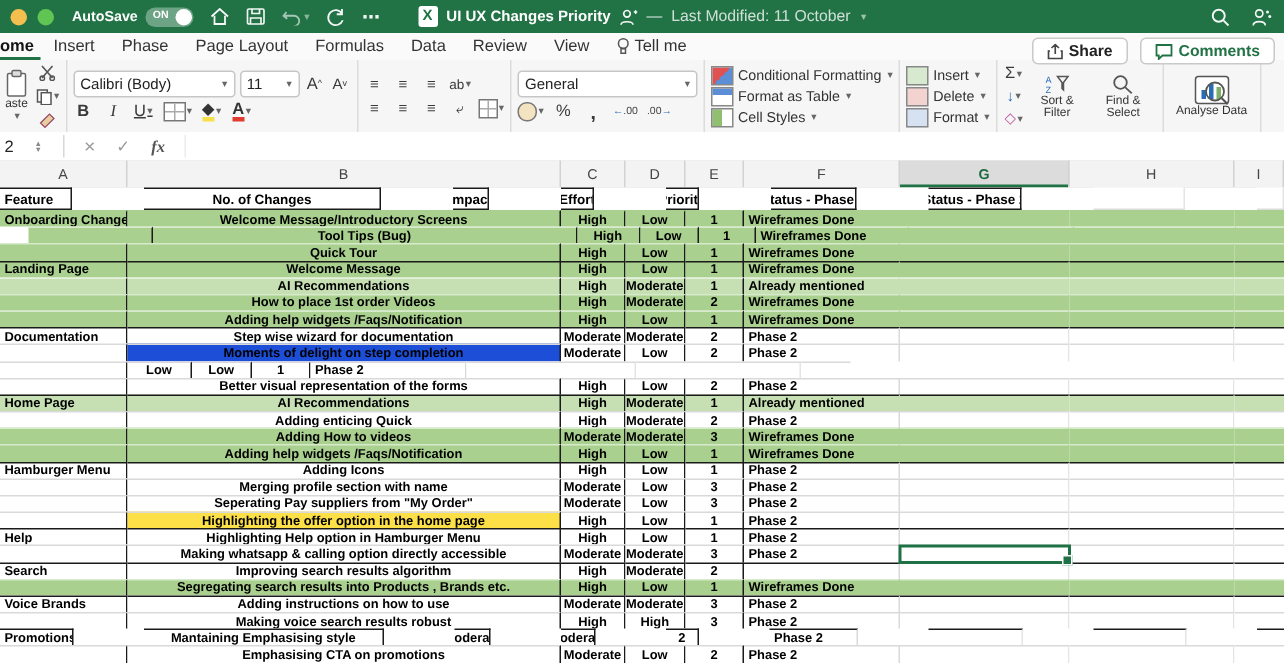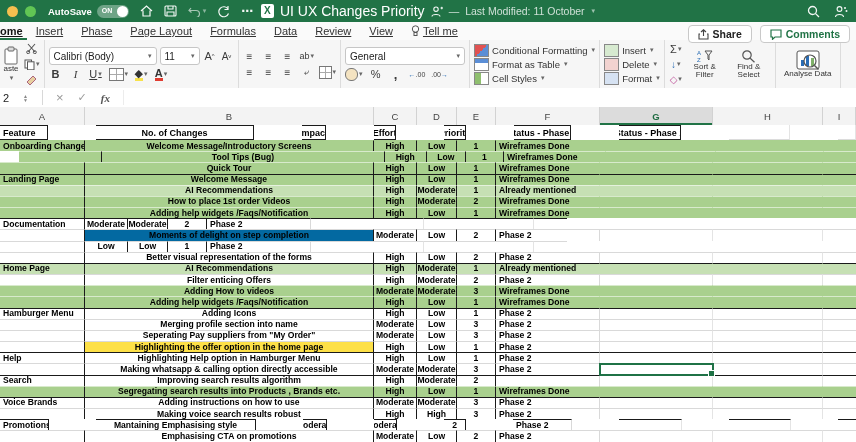--- a/index.html
+++ b/index.html
@@ -14,27 +14,27 @@
   .autosave{display:flex;align-items:center;margin-left:12px;gap:5px;}
   .autosave .lbl{font-size:9.5px;color:#fff;font-weight:bold;}
   .toggle{width:32px;height:13px;border-radius:7px;background:rgba(255,255,255,.35);position:relative;}
   .toggle .on{position:absolute;left:5px;top:2px;font-size:7px;font-weight:bold;color:#fff;}
   .toggle .knob{position:absolute;right:1px;top:1px;width:11px;height:11px;border-radius:50%;background:#fff;}
   .tb-ic{margin-left:11px;display:flex;align-items:center;color:#fff;opacity:.95;}
   .tb-ic svg{display:block;}
   .tb-caret{font-size:7px;margin-left:1px;opacity:.8;}
   .tb-center{position:absolute;left:0;right:0;top:0;height:22px;display:flex;align-items:center;justify-content:center;gap:6px;pointer-events:none;}
   .doc-ic{width:13px;height:14px;background:#fff;border-radius:2px;color:#217346;font-weight:bold;font-size:10px;line-height:14px;text-align:center;}
-  .doc-title{font-size:14px;font-weight:normal;color:#fff;}
+  .doc-title{font-size:10px;font-weight:bold;color:#fff;}
   .modified{font-size:10.5px;color:rgba(255,255,255,.78);}
   .tb-right{position:absolute;right:8px;top:0;height:22px;display:flex;align-items:center;gap:14px;}
 
   
   .tabrow{position:absolute;left:0;top:22px;width:856px;height:18px;background:#fafafa;display:flex;align-items:center;font-size:11px;color:#333;}
-  .tab{padding:0 9px;height:18px;line-height:18px;cursor:default;white-space:nowrap;display:flex;align-items:center;gap:3px;text-decoration:underline;}
+  .tab{padding:0 9px;height:18px;line-height:18px;cursor:default;white-space:nowrap;display:flex;align-items:center;gap:3px;}
   .tab.active{color:#141414;font-weight:bold;box-shadow:inset 0 -2px 0 #217346;padding:0 4px 0 0;}
   .topbtns{position:absolute;right:6px;top:25px;display:flex;gap:8px;z-index:5;}
   .pill{display:flex;align-items:center;gap:4px;height:16px;padding:0 9px;background:#fff;border:1px solid #c9c9c9;border-radius:4px;font-size:10.5px;font-weight:bold;color:#222;}
   .pill.comments{color:#217346;}
 
   
   .ribbon{position:absolute;left:0;top:40px;width:856px;height:48px;background:#f6f6f6;border-bottom:1px solid #d2d2d2;display:flex;align-items:stretch;}
   .rgroup{display:flex;align-items:center;padding:2px 4px;border-right:1px solid #dcdcdc;}
   .rcol{display:flex;flex-direction:column;justify-content:center;gap:2px;}
   .rrow{display:flex;align-items:center;gap:3px;}
@@ -493,31 +493,32 @@
         <div class="dcell" style="width: 43px; background: rgb(169, 208, 142); line-height: 11.1852px; border-top: 1px solid rgba(255, 255, 255, 0.55); border-right: 1px solid rgb(26, 26, 26);">High</div>
         <div class="dcell" style="width: 40px; background: rgb(169, 208, 142); line-height: 11.1852px; border-top: 1px solid rgba(255, 255, 255, 0.55); border-right: 1px solid rgb(26, 26, 26);">Low</div>
         <div class="dcell" style="width: 39px; background: rgb(169, 208, 142); line-height: 11.1852px; border-top: 1px solid rgba(255, 255, 255, 0.55); border-right: 1px solid rgb(26, 26, 26);">1</div>
         <div class="dcell left" style="width: 104px; background: rgb(169, 208, 142); line-height: 11.1852px; border-top: 1px solid rgba(255, 255, 255, 0.55); border-right: 1px solid transparent;">Wireframes Done</div>
         <div class="dcell" style="width: 113px; background: rgb(169, 208, 142); line-height: 11.1852px; border-top: 1px solid rgba(255, 255, 255, 0.55); border-right: 1px solid transparent;"></div>
         <div class="dcell" style="width: 110px; background: rgb(169, 208, 142); line-height: 11.1852px; border-top: 1px solid rgba(255, 255, 255, 0.55); border-right: 1px solid transparent;"></div>
         <div class="dcell" style="width: 33px; background: rgb(169, 208, 142); line-height: 11.1852px; border-top: 1px solid rgba(255, 255, 255, 0.55);"></div>
       </div>
       <div class="drow" style="height: 11.1852px;">
         <div class="dcell left" style="width: 85px; background: rgb(255, 255, 255); line-height: 11.1852px; border-top: 1px solid rgb(26, 26, 26); border-right: 1px solid rgb(26, 26, 26);">Documentation</div>
+        <div class="dcell" style="width: 289px; background: rgb(255, 255, 255); line-height: 11.1852px; border-top: 1px solid rgb(26, 26, 26); border-right: 1px solid rgb(26, 26, 26);">Step wise wizard for documentation</div>
         <div class="dcell" style="width: 43px; background: rgb(255, 255, 255); line-height: 11.1852px; border-top: 1px solid rgb(26, 26, 26); border-right: 1px solid rgb(26, 26, 26);">Moderate</div>
         <div class="dcell" style="width: 40px; background: rgb(255, 255, 255); line-height: 11.1852px; border-top: 1px solid rgb(26, 26, 26); border-right: 1px solid rgb(26, 26, 26);">Moderate</div>
         <div class="dcell" style="width: 39px; background: rgb(255, 255, 255); line-height: 11.1852px; border-top: 1px solid rgb(26, 26, 26); border-right: 1px solid rgb(26, 26, 26);">2</div>
         <div class="dcell left" style="width: 104px; background: rgb(255, 255, 255); line-height: 11.1852px; border-top: 1px solid rgb(26, 26, 26); border-right: 1px solid rgb(217, 217, 217);">Phase 2</div>
         <div class="dcell" style="width: 113px; background: rgb(255, 255, 255); line-height: 11.1852px; border-top: 1px solid rgb(26, 26, 26); border-right: 1px solid rgb(228, 228, 228);"></div>
         <div class="dcell" style="width: 110px; background: rgb(255, 255, 255); line-height: 11.1852px; border-top: 1px solid rgb(26, 26, 26); border-right: 1px solid rgb(228, 228, 228);"></div>
         <div class="dcell" style="width: 33px; background: rgb(255, 255, 255); line-height: 11.1852px; border-top: 1px solid rgb(26, 26, 26);"></div>
       </div>
       <div class="drow" style="height: 11.1852px;">
         <div class="dcell left" style="width: 85px; background: rgb(255, 255, 255); line-height: 11.1852px; border-top: 1px solid rgb(217, 217, 217); border-right: 1px solid rgb(26, 26, 26);"></div>
-        <div class="dcell" style="width: 289px; background: #0369a1; line-height: 11.1852px; border-top: 1px solid rgb(217, 217, 217); border-right: 1px solid rgb(26, 26, 26);">Moments of delight on step completion</div>
+        <div class="dcell" style="width: 289px; background: #1d4ed8; line-height: 11.1852px; border-top: 1px solid rgb(217, 217, 217); border-right: 1px solid rgb(26, 26, 26);">Moments of delight on step completion</div>
         <div class="dcell" style="width: 43px; background: rgb(255, 255, 255); line-height: 11.1852px; border-top: 1px solid rgb(217, 217, 217); border-right: 1px solid rgb(26, 26, 26);">Moderate</div>
         <div class="dcell" style="width: 40px; background: rgb(255, 255, 255); line-height: 11.1852px; border-top: 1px solid rgb(217, 217, 217); border-right: 1px solid rgb(26, 26, 26);">Low</div>
         <div class="dcell" style="width: 39px; background: rgb(255, 255, 255); line-height: 11.1852px; border-top: 1px solid rgb(217, 217, 217); border-right: 1px solid rgb(26, 26, 26);">2</div>
         <div class="dcell left" style="width: 104px; background: rgb(255, 255, 255); line-height: 11.1852px; border-top: 1px solid rgb(217, 217, 217); border-right: 1px solid rgb(217, 217, 217);">Phase 2</div>
         <div class="dcell" style="width: 113px; background: rgb(255, 255, 255); line-height: 11.1852px; border-top: 1px solid rgb(217, 217, 217); border-right: 1px solid rgb(228, 228, 228);"></div>
         <div class="dcell" style="width: 110px; background: rgb(255, 255, 255); line-height: 11.1852px; border-top: 1px solid rgb(217, 217, 217); border-right: 1px solid rgb(228, 228, 228);"></div>
         <div class="dcell" style="width: 33px; background: rgb(255, 255, 255); line-height: 11.1852px; border-top: 1px solid rgb(217, 217, 217);"></div>
       </div>
       <div class="drow" style="height: 11.1852px;">
         <div class="dcell left" style="width: 85px; background: rgb(255, 255, 255); line-height: 11.1852px; border-top: 1px solid rgb(217, 217, 217); border-right: 1px solid rgb(26, 26, 26);"></div>
@@ -546,21 +547,21 @@
         <div class="dcell" style="width: 43px; background: rgb(198, 224, 180); line-height: 11.1852px; border-top: 1px solid rgb(26, 26, 26); border-right: 1px solid rgb(26, 26, 26);">High</div>
         <div class="dcell" style="width: 40px; background: rgb(198, 224, 180); line-height: 11.1852px; border-top: 1px solid rgb(26, 26, 26); border-right: 1px solid rgb(26, 26, 26);">Moderate</div>
         <div class="dcell" style="width: 39px; background: rgb(198, 224, 180); line-height: 11.1852px; border-top: 1px solid rgb(26, 26, 26); border-right: 1px solid rgb(26, 26, 26);">1</div>
         <div class="dcell left" style="width: 104px; background: rgb(198, 224, 180); line-height: 11.1852px; border-top: 1px solid rgb(26, 26, 26); border-right: 1px solid transparent;">Already mentioned</div>
         <div class="dcell" style="width: 113px; background: rgb(198, 224, 180); line-height: 11.1852px; border-top: 1px solid rgb(26, 26, 26); border-right: 1px solid transparent;"></div>
         <div class="dcell" style="width: 110px; background: rgb(198, 224, 180); line-height: 11.1852px; border-top: 1px solid rgb(26, 26, 26); border-right: 1px solid transparent;"></div>
         <div class="dcell" style="width: 33px; background: rgb(198, 224, 180); line-height: 11.1852px; border-top: 1px solid rgb(26, 26, 26);"></div>
       </div>
       <div class="drow" style="height: 11.1852px;">
         <div class="dcell left" style="width: 85px; background: rgb(255, 255, 255); line-height: 11.1852px; border-top: 1px solid rgb(217, 217, 217); border-right: 1px solid rgb(26, 26, 26);"></div>
-        <div class="dcell" style="width: 289px; background: rgb(255, 255, 255); line-height: 11.1852px; border-top: 1px solid rgb(217, 217, 217); border-right: 1px solid rgb(26, 26, 26);">Filter enticing Offers</div>
+        <div class="dcell" style="width: 289px; background: rgb(255, 255, 255); line-height: 11.1852px; border-top: 1px solid rgb(217, 217, 217); border-right: 1px solid rgb(26, 26, 26);">Adding enticing Quick</div>
         <div class="dcell" style="width: 43px; background: rgb(255, 255, 255); line-height: 11.1852px; border-top: 1px solid rgb(217, 217, 217); border-right: 1px solid rgb(26, 26, 26);">High</div>
         <div class="dcell" style="width: 40px; background: rgb(255, 255, 255); line-height: 11.1852px; border-top: 1px solid rgb(217, 217, 217); border-right: 1px solid rgb(26, 26, 26);">Moderate</div>
         <div class="dcell" style="width: 39px; background: rgb(255, 255, 255); line-height: 11.1852px; border-top: 1px solid rgb(217, 217, 217); border-right: 1px solid rgb(26, 26, 26);">2</div>
         <div class="dcell left" style="width: 104px; background: rgb(255, 255, 255); line-height: 11.1852px; border-top: 1px solid rgb(217, 217, 217); border-right: 1px solid rgb(217, 217, 217);">Phase 2</div>
         <div class="dcell" style="width: 113px; background: rgb(255, 255, 255); line-height: 11.1852px; border-top: 1px solid rgb(217, 217, 217); border-right: 1px solid rgb(228, 228, 228);"></div>
         <div class="dcell" style="width: 110px; background: rgb(255, 255, 255); line-height: 11.1852px; border-top: 1px solid rgb(217, 217, 217); border-right: 1px solid rgb(228, 228, 228);"></div>
         <div class="dcell" style="width: 33px; background: rgb(255, 255, 255); line-height: 11.1852px; border-top: 1px solid rgb(217, 217, 217);"></div>
       </div>
       <div class="drow" style="height: 11.1852px;">
         <div class="dcell left" style="width: 85px; background: rgb(169, 208, 142); line-height: 11.1852px; border-top: 1px solid rgba(255, 255, 255, 0.55); border-right: 1px solid rgb(26, 26, 26);"></div>
@@ -590,21 +591,21 @@
         <div class="dcell" style="width: 43px; background: rgb(255, 255, 255); line-height: 11.1852px; border-top: 1px solid rgb(26, 26, 26); border-right: 1px solid rgb(26, 26, 26);">High</div>
         <div class="dcell" style="width: 40px; background: rgb(255, 255, 255); line-height: 11.1852px; border-top: 1px solid rgb(26, 26, 26); border-right: 1px solid rgb(26, 26, 26);">Low</div>
         <div class="dcell" style="width: 39px; background: rgb(255, 255, 255); line-height: 11.1852px; border-top: 1px solid rgb(26, 26, 26); border-right: 1px solid rgb(26, 26, 26);">1</div>
         <div class="dcell left" style="width: 104px; background: rgb(255, 255, 255); line-height: 11.1852px; border-top: 1px solid rgb(26, 26, 26); border-right: 1px solid rgb(217, 217, 217);">Phase 2</div>
         <div class="dcell" style="width: 113px; background: rgb(255, 255, 255); line-height: 11.1852px; border-top: 1px solid rgb(26, 26, 26); border-right: 1px solid rgb(228, 228, 228);"></div>
         <div class="dcell" style="width: 110px; background: rgb(255, 255, 255); line-height: 11.1852px; border-top: 1px solid rgb(26, 26, 26); border-right: 1px solid rgb(228, 228, 228);"></div>
         <div class="dcell" style="width: 33px; background: rgb(255, 255, 255); line-height: 11.1852px; border-top: 1px solid rgb(26, 26, 26);"></div>
       </div>
       <div class="drow" style="height: 11.1852px;">
         <div class="dcell left" style="width: 85px; background: rgb(255, 255, 255); line-height: 11.1852px; border-top: 1px solid rgb(217, 217, 217); border-right: 1px solid rgb(26, 26, 26);"></div>
-        <div class="dcell" style="width: 289px; background: rgb(255, 255, 255); line-height: 11.1852px; border-top: 1px solid rgb(217, 217, 217); border-right: 1px solid rgb(26, 26, 26);">Merging profile section into name</div>
+        <div class="dcell" style="width: 289px; background: rgb(255, 255, 255); line-height: 11.1852px; border-top: 1px solid rgb(217, 217, 217); border-right: 1px solid rgb(26, 26, 26);">Merging profile section with name</div>
         <div class="dcell" style="width: 43px; background: rgb(255, 255, 255); line-height: 11.1852px; border-top: 1px solid rgb(217, 217, 217); border-right: 1px solid rgb(26, 26, 26);">Moderate</div>
         <div class="dcell" style="width: 40px; background: rgb(255, 255, 255); line-height: 11.1852px; border-top: 1px solid rgb(217, 217, 217); border-right: 1px solid rgb(26, 26, 26);">Low</div>
         <div class="dcell" style="width: 39px; background: rgb(255, 255, 255); line-height: 11.1852px; border-top: 1px solid rgb(217, 217, 217); border-right: 1px solid rgb(26, 26, 26);">3</div>
         <div class="dcell left" style="width: 104px; background: rgb(255, 255, 255); line-height: 11.1852px; border-top: 1px solid rgb(217, 217, 217); border-right: 1px solid rgb(217, 217, 217);">Phase 2</div>
         <div class="dcell" style="width: 113px; background: rgb(255, 255, 255); line-height: 11.1852px; border-top: 1px solid rgb(217, 217, 217); border-right: 1px solid rgb(228, 228, 228);"></div>
         <div class="dcell" style="width: 110px; background: rgb(255, 255, 255); line-height: 11.1852px; border-top: 1px solid rgb(217, 217, 217); border-right: 1px solid rgb(228, 228, 228);"></div>
         <div class="dcell" style="width: 33px; background: rgb(255, 255, 255); line-height: 11.1852px; border-top: 1px solid rgb(217, 217, 217);"></div>
       </div>
       <div class="drow" style="height: 11.1852px;">
         <div class="dcell left" style="width: 85px; background: rgb(255, 255, 255); line-height: 11.1852px; border-top: 1px solid rgb(217, 217, 217); border-right: 1px solid rgb(26, 26, 26);"></div>

